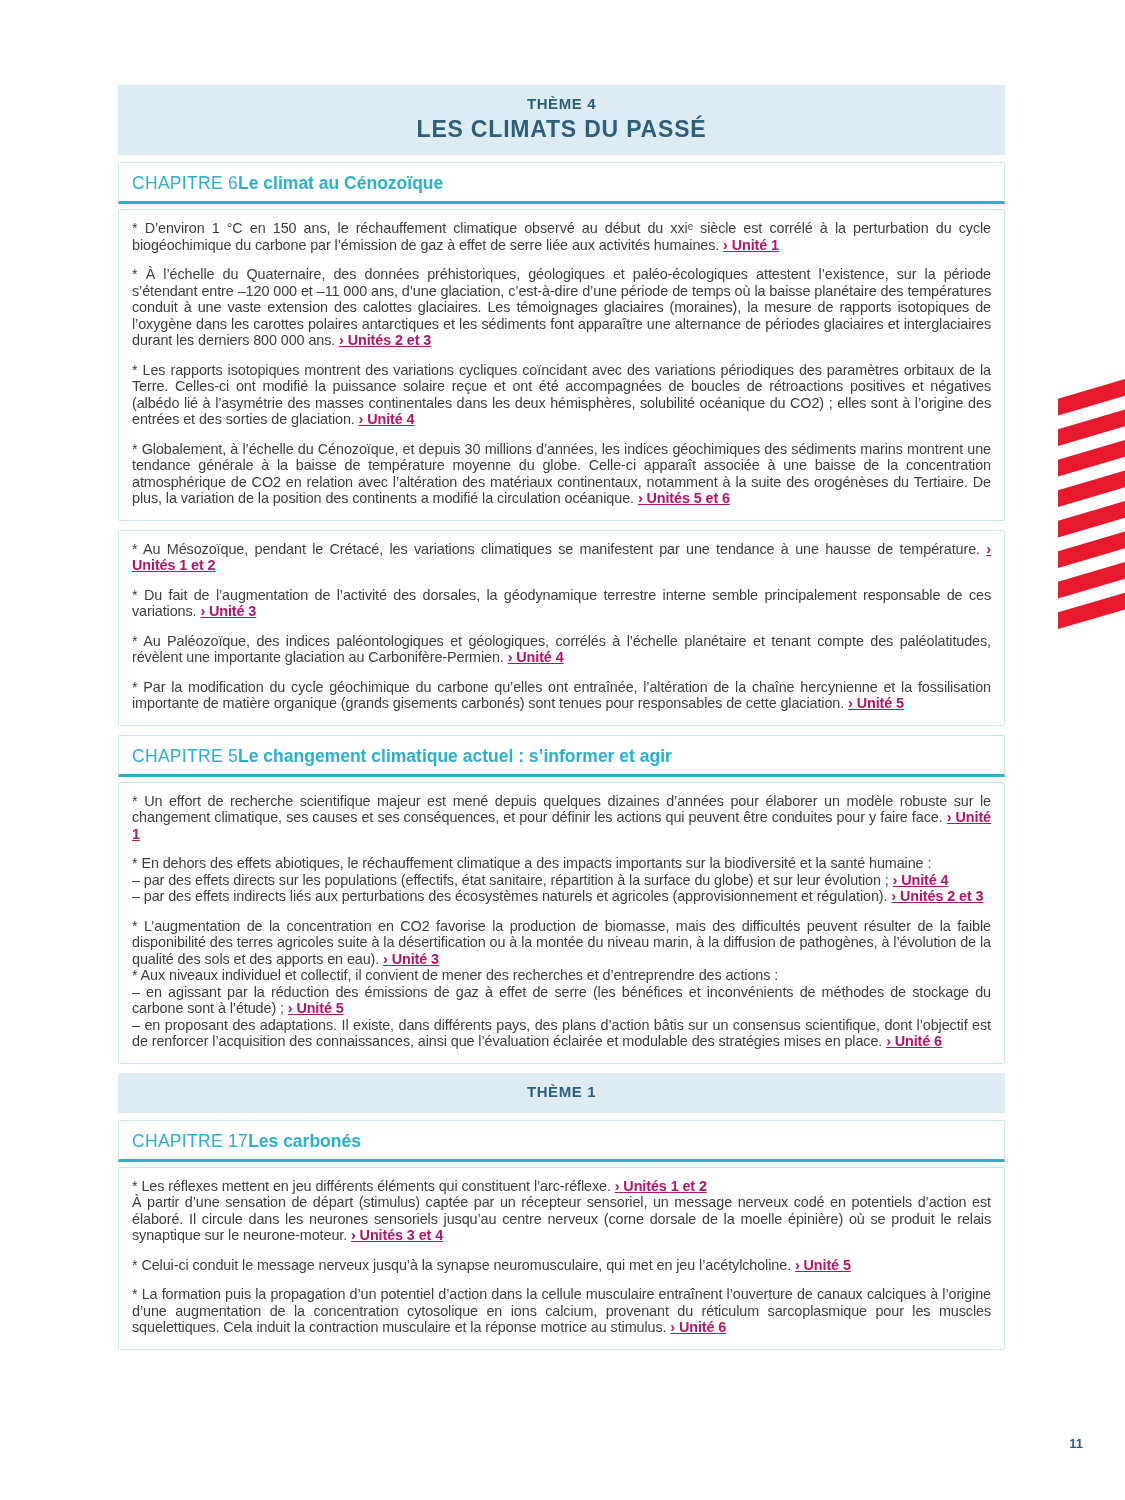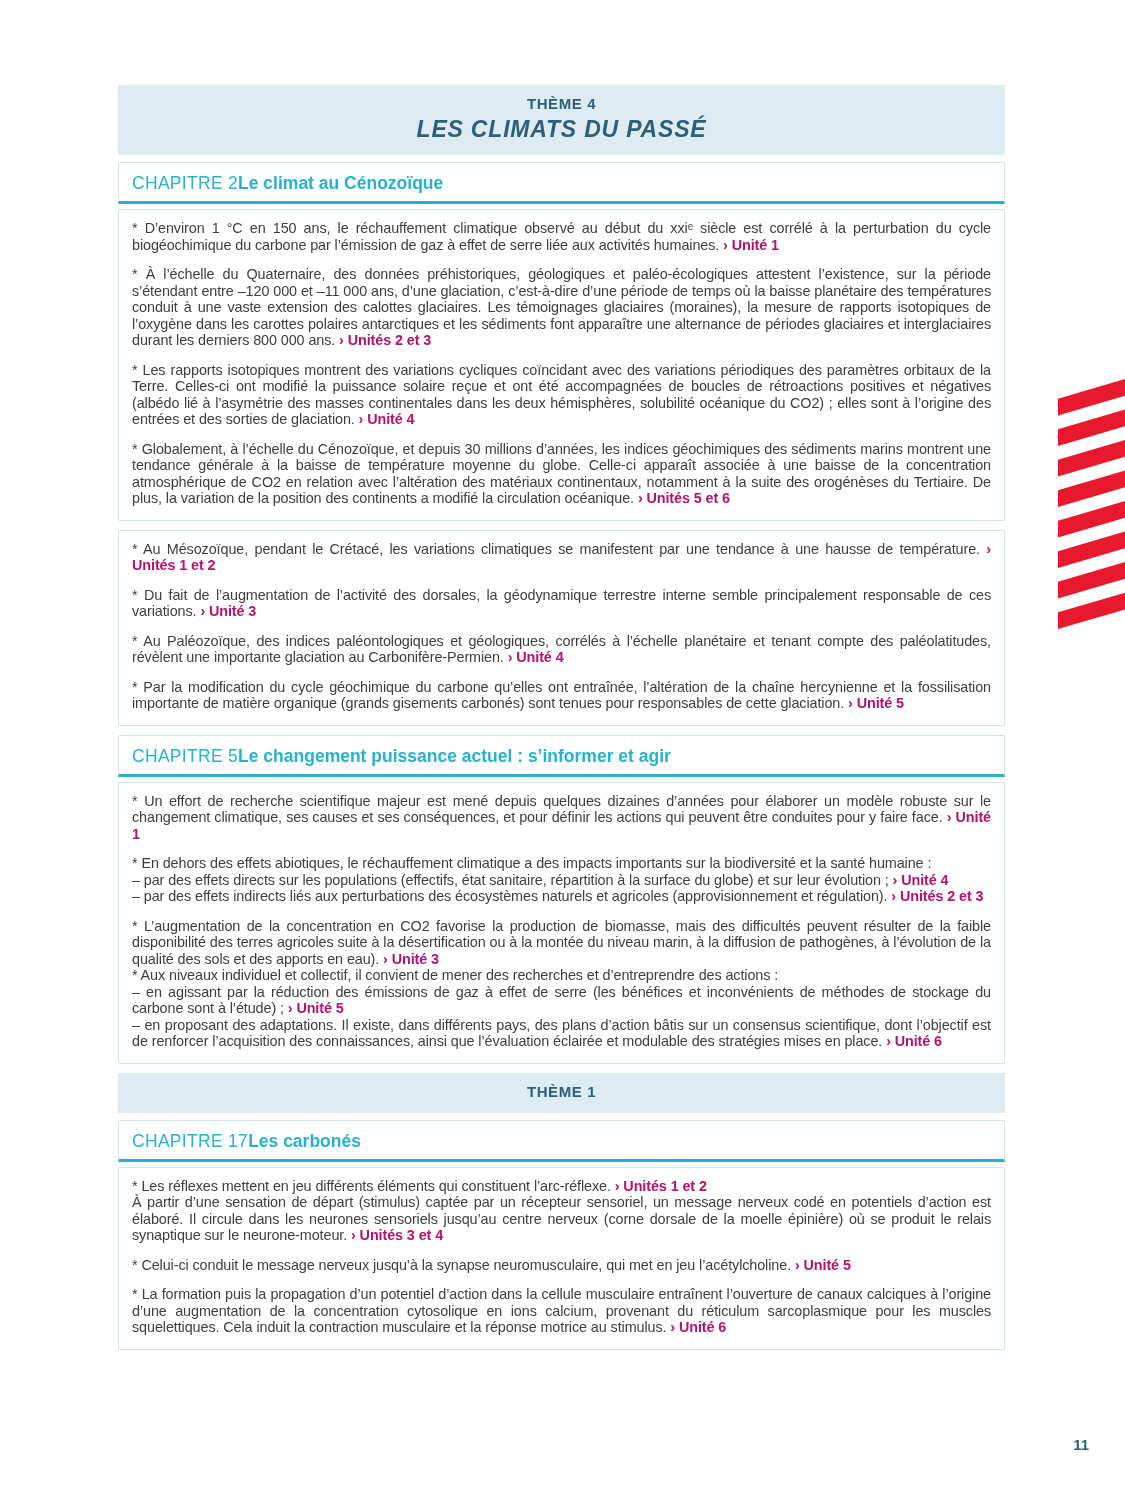--- a/index.html
+++ b/index.html
@@ -22,83 +22,83 @@
   .theme-band{
     background:var(--band);text-align:center;
     padding:10px 0 12px;margin-bottom:7px;
   }
   .theme-kicker{
     font-size:15px;font-weight:bold;color:var(--dark);
     letter-spacing:.6px;line-height:18px;
   }
   .theme-title{
     font-size:23px;font-weight:bold;color:var(--dark);
-    letter-spacing:.8px;line-height:27px;margin-top:3px;font-style:italic;
+    letter-spacing:.8px;line-height:27px;margin-top:3px;
   }
   .chapter{margin-bottom:9px;}
   .chapter-header{
     border:1px solid var(--border);
     border-bottom:3px solid var(--cyan);
     border-radius:2px 2px 0 0;
     padding:10px 13px 7px;background:#fff;
   }
   .chapter-label{color:var(--cyan);font-size:17.5px;letter-spacing:.3px;}
   .chapter-title{color:var(--cyan);font-size:17.5px;font-weight:bold;}
   .summary-box{
     border:1px solid var(--border);border-radius:2px;
     margin-top:5px;padding:10px 13px 13px;background:#fff;
   }
   .para{
     margin:13px 0 0;font-size:14.4px;line-height:16.5px;
     text-align:justify;color:var(--text);letter-spacing:-0.1px;
   }
   .para:first-child,.para.tight{margin-top:0;}
-  .unit-ref{color:var(--magenta);font-weight:bold;}
+  .unit-ref{color:var(--magenta);font-weight:bold;text-decoration:underline;}
   .stripes{position:absolute;right:0;top:378px;width:67px;height:256px;}
   .stripes svg{display:block;width:100%;height:100%;}
   .stripes polygon{fill:var(--red);}
   .page-number{
-    position:absolute;right:36px;top:1436px;
-    font-size:15px;font-weight:bold;color:var(--dark);
+    position:absolute;right:42px;top:1436px;
+    font-size:13px;font-weight:bold;color:var(--dark);
   }
 </style>
 </head>
 <body>
 
 <main class="content">
   <section class="theme">
     <header class="theme-band">
       <div class="theme-kicker">THÈME 4</div>
       <div class="theme-title">LES CLIMATS DU PASSÉ</div>
     </header>
     <div>
   <article class="chapter">
     <div class="chapter-header">
-      <span class="chapter-label">CHAPITRE 2</span><span class="chapter-title">Le climat au Cénozoïque</span>
+      <span class="chapter-label">CHAPITRE 6</span><span class="chapter-title">Le climat au Cénozoïque</span>
     </div>
     <div class="summary-box">
             <p class="para">* D’environ 1 °C en 150 ans, le réchauffement climatique observé au début du xxiᵉ siècle est corrélé à la perturbation du cycle biogéochimique du carbone par l’émission de gaz à effet de serre liée aux activités humaines. <span class="unit-ref">› Unité 1</span></p>
             <p class="para">* À l’échelle du Quaternaire, des données préhistoriques, géologiques et paléo-écologiques attestent l’existence, sur la période s’étendant entre –120 000 et –11 000 ans, d’une glaciation, c’est-à-dire d’une période de temps où la baisse planétaire des températures conduit à une vaste extension des calottes glaciaires. Les témoignages glaciaires (moraines), la mesure de rapports isotopiques de l’oxygène dans les carottes polaires antarctiques et les sédiments font apparaître une alternance de périodes glaciaires et interglaciaires durant les derniers 800 000 ans. <span class="unit-ref">› Unités 2 et 3</span></p>
             <p class="para">* Les rapports isotopiques montrent des variations cycliques coïncidant avec des variations périodiques des paramètres orbitaux de la Terre. Celles-ci ont modifié la puissance solaire reçue et ont été accompagnées de boucles de rétroactions positives et négatives (albédo lié à l’asymétrie des masses continentales dans les deux hémisphères, solubilité océanique du CO2) ; elles sont à l’origine des entrées et des sorties de glaciation. <span class="unit-ref">› Unité 4</span></p>
             <p class="para">* Globalement, à l’échelle du Cénozoïque, et depuis 30 millions d’années, les indices géochimiques des sédiments marins montrent une tendance générale à la baisse de température moyenne du globe. Celle-ci apparaît associée à une baisse de la concentration atmosphérique de CO2 en relation avec l’altération des matériaux continentaux, notamment à la suite des orogénèses du Tertiaire. De plus, la variation de la position des continents a modifié la circulation océanique. <span class="unit-ref">› Unités 5 et 6</span></p>
           </div>
   </article>
 
   <article class="chapter">
     <div class="summary-box">
             <p class="para">* Au Mésozoïque, pendant le Crétacé, les variations climatiques se manifestent par une tendance à une hausse de température. <span class="unit-ref">› Unités 1 et 2</span></p>
             <p class="para">* Du fait de l’augmentation de l’activité des dorsales, la géodynamique terrestre interne semble principalement responsable de ces variations. <span class="unit-ref">› Unité 3</span></p>
             <p class="para">* Au Paléozoïque, des indices paléontologiques et géologiques, corrélés à l’échelle planétaire et tenant compte des paléolatitudes, révèlent une importante glaciation au Carbonifère-Permien. <span class="unit-ref">› Unité 4</span></p>
             <p class="para">* Par la modification du cycle géochimique du carbone qu’elles ont entraînée, l’altération de la chaîne hercynienne et la fossilisation importante de matière organique (grands gisements carbonés) sont tenues pour responsables de cette glaciation. <span class="unit-ref">› Unité 5</span></p>
           </div>
   </article>
 
   <article class="chapter">
     <div class="chapter-header">
-      <span class="chapter-label">CHAPITRE 5</span><span class="chapter-title">Le changement puissance actuel : s’informer et agir</span>
+      <span class="chapter-label">CHAPITRE 5</span><span class="chapter-title">Le changement climatique actuel : s’informer et agir</span>
     </div>
     <div class="summary-box">
             <p class="para">* Un effort de recherche scientifique majeur est mené depuis quelques dizaines d’années pour élaborer un modèle robuste sur le changement climatique, ses causes et ses conséquences, et pour définir les actions qui peuvent être conduites pour y faire face. <span class="unit-ref">› Unité 1</span></p>
             <p class="para">* En dehors des effets abiotiques, le réchauffement climatique a des impacts importants sur la biodiversité et la santé humaine :<br>– par des effets directs sur les populations (effectifs, état sanitaire, répartition à la surface du globe) et sur leur évolution ; <span class="unit-ref">› Unité 4</span><br>– par des effets indirects liés aux perturbations des écosystèmes naturels et agricoles (approvisionnement et régulation). <span class="unit-ref">› Unités 2 et 3</span></p>
             <p class="para">* L’augmentation de la concentration en CO2 favorise la production de biomasse, mais des difficultés peuvent résulter de la faible disponibilité des terres agricoles suite à la désertification ou à la montée du niveau marin, à la diffusion de pathogènes, à l’évolution de la qualité des sols et des apports en eau). <span class="unit-ref">› Unité 3</span></p>
             <p class="para tight">* Aux niveaux individuel et collectif, il convient de mener des recherches et d’entreprendre des actions :<br>– en agissant par la réduction des émissions de gaz à effet de serre (les bénéfices et inconvénients de méthodes de stockage du carbone sont à l’étude) ; <span class="unit-ref">› Unité 5</span><br>– en proposant des adaptations. Il existe, dans différents pays, des plans d’action bâtis sur un consensus scientifique, dont l’objectif est de renforcer l’acquisition des connaissances, ainsi que l’évaluation éclairée et modulable des stratégies mises en place. <span class="unit-ref">› Unité 6</span></p>
           </div>
   </article>
 </div>
   </section>

